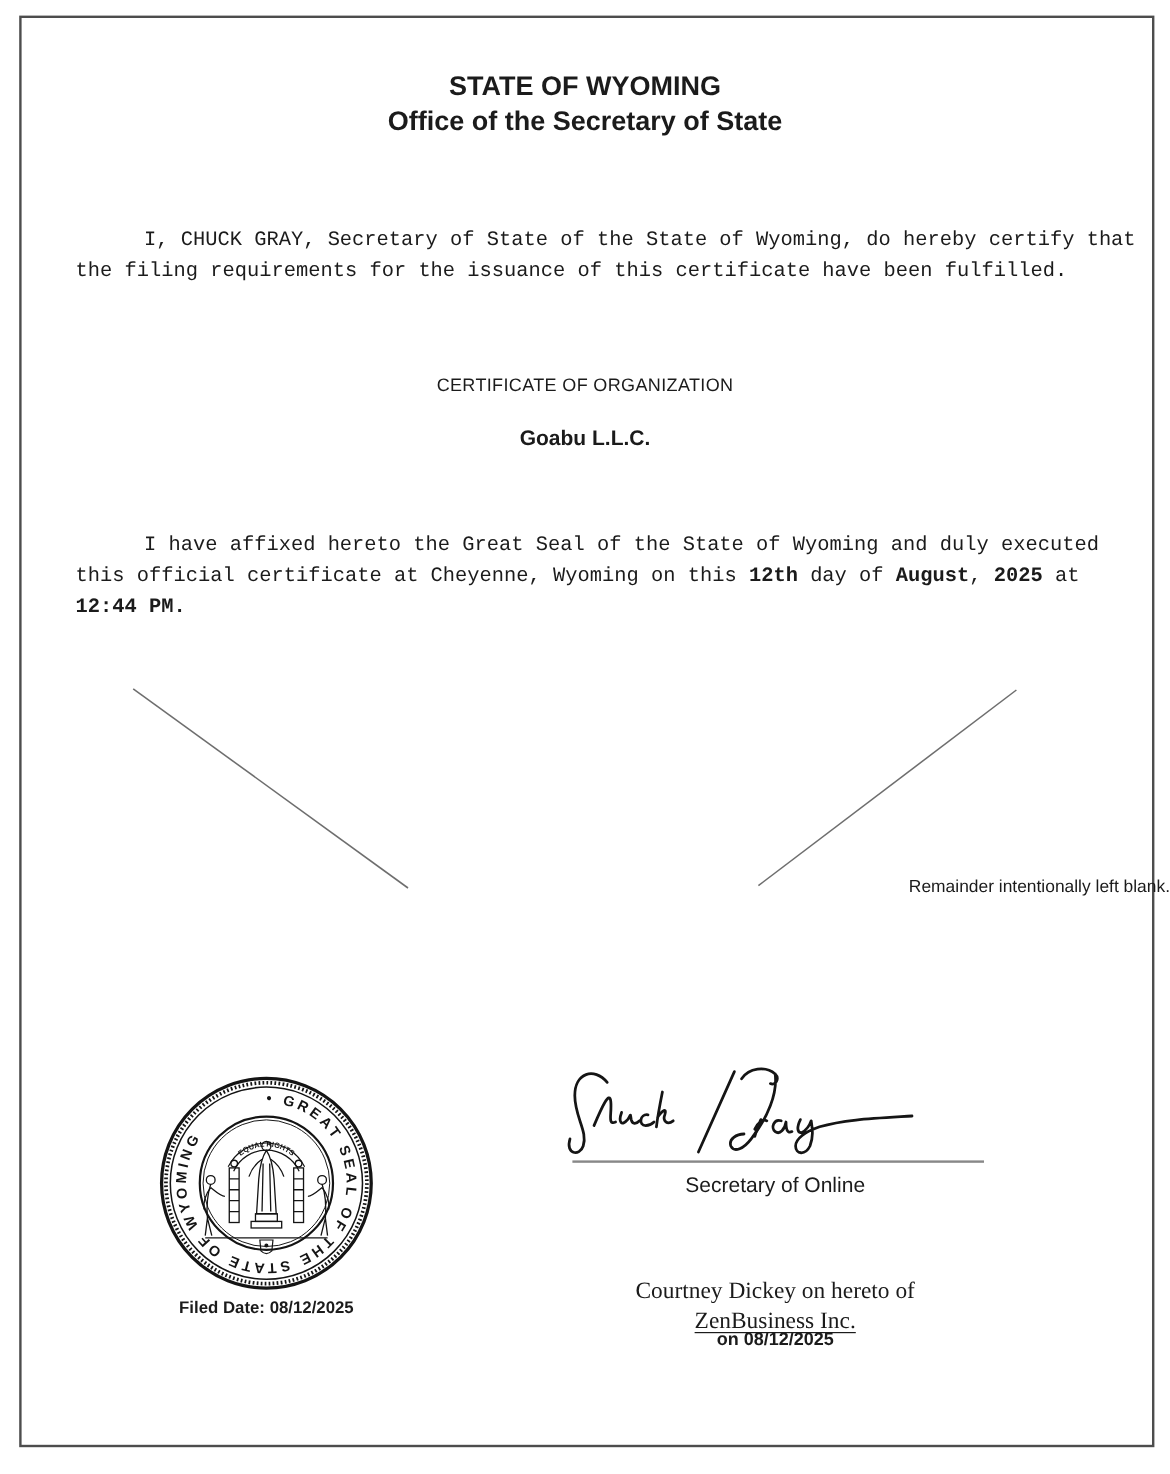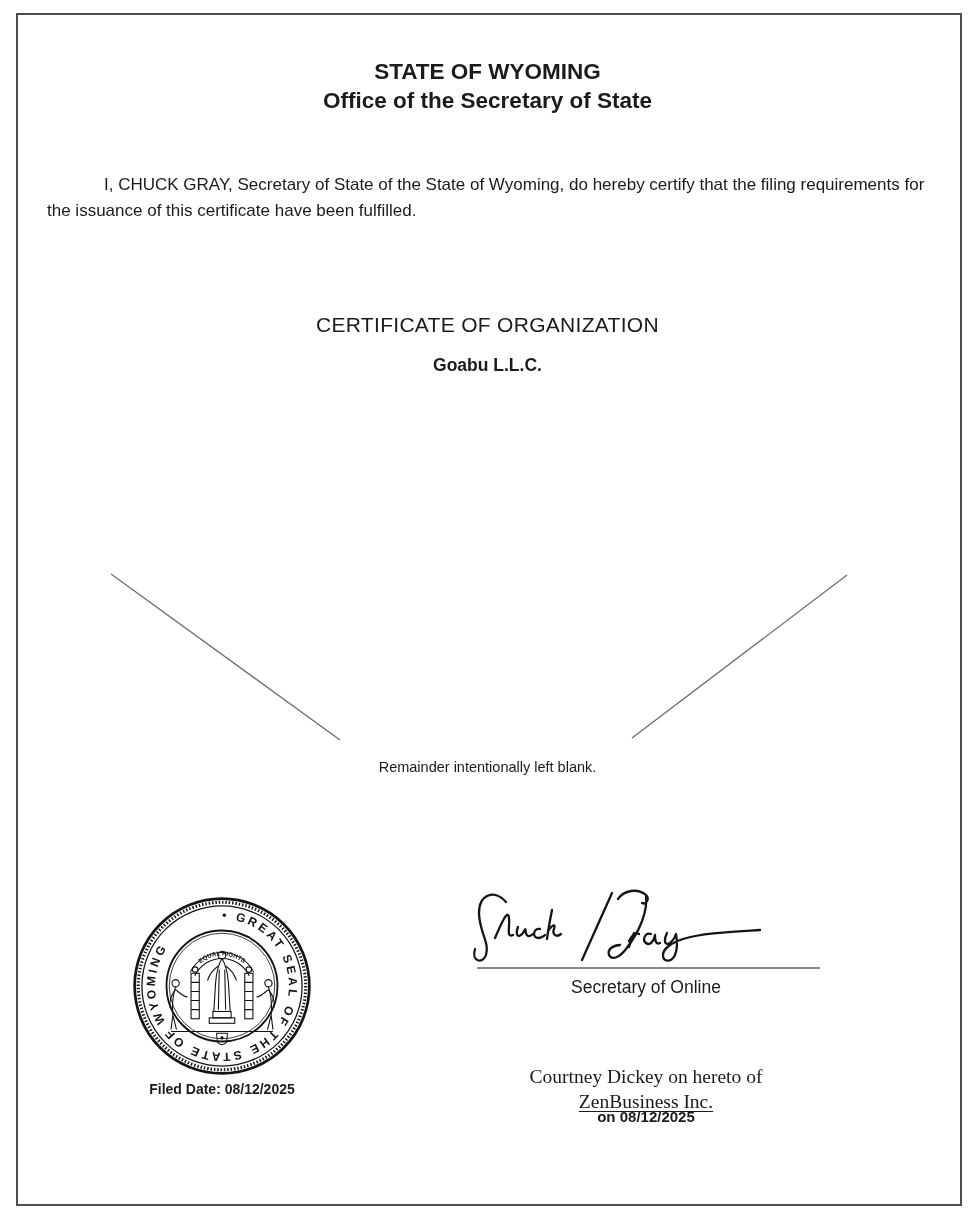--- a/index.html
+++ b/index.html
@@ -11,27 +11,27 @@
     position:absolute;left:16px;top:13px;right:13px;bottom:22px;
     border:2px solid #4d4d4d;
   }
   .abs{position:absolute;}
   .center-full{left:0;width:975px;text-align:center;}
   .left-col{left:110px;width:224px;text-align:center;}
   .right-col{left:460px;width:372px;text-align:center;}
   .doc-header{top:57px;font-size:22.5px;font-weight:bold;line-height:29px;}
   .para{
     left:47px;width:884px;font-size:17px;line-height:26px;
-    text-indent:57px;margin:0;
+    text-indent:57px;margin:16px;font-family:Liberation Mono, monospace;
   }
   .para1{top:172px;}
   .para2{top:426px;}
-  .cert-title{top:313px;font-size:21px;letter-spacing:0.3px;}
+  .cert-title{top:313px;font-size:15px;letter-spacing:0.3px;}
   .entity-name{top:355px;font-size:17.5px;font-weight:bold;}
-  .remainder{top:759px;font-size:14.5px;}
+  .remainder{top:731px;font-size:14.5px;text-align:right;}
   .vlines{left:0;top:560px;width:975px;height:200px;}
   .seal-svg{left:131px;top:895px;width:182px;height:182px;}
   .filed-date{top:1081px;font-size:14px;font-weight:bold;}
   .sig-svg{left:468px;top:886px;width:310px;height:84px;}
   .sig-line{left:477px;top:967px;width:343px;border-top:2px solid #888;height:0;}
   .secretary-title{top:977px;font-size:17.5px;}
   .filed-online{top:1038px;font-size:15px;}
   .serif-line{font-family:"Liberation Serif",serif;font-size:19.5px;line-height:25px;}
   .filed-by-name{top:1064px;}
   .filed-by-company{top:1089px;text-decoration:underline;text-underline-offset:3px;text-decoration-thickness:1px;text-align:center;}
@@ -49,20 +49,21 @@
     <div>STATE OF WYOMING</div>
     <div>Office of the Secretary of State</div>
   </div>
 
   <p class="abs para para1">I, CHUCK GRAY, Secretary of State of the State of Wyoming, do hereby certify that the filing requirements for the issuance of this certificate have been fulfilled.</p>
 
   <div class="abs center-full cert-title">CERTIFICATE OF ORGANIZATION</div>
 
   <div class="abs center-full entity-name">Goabu L.L.C.</div>
 
+  <p class="abs para para2"><span>I have affixed hereto the Great Seal of the State of Wyoming and duly executed this official certificate at Cheyenne, Wyoming on this </span><b>12th</b><span> day of </span><b>August</b><span>, </span><b>2025</b><span> at </span><b>12:44 PM.</b></p>
 
   <svg class="abs vlines" viewBox="0 560 975 200" aria-hidden="true">
     <line x1="111" y1="574" x2="340" y2="740" stroke="#6e6e6e" stroke-width="1.3"></line>
     <line x1="847" y1="575" x2="632" y2="738" stroke="#6e6e6e" stroke-width="1.3"></line>
   </svg>
 
   <div class="abs center-full remainder">Remainder intentionally left blank.</div>
 
   <svg class="abs seal-svg" viewBox="0 0 200 200">
     <circle cx="100" cy="100" r="96" fill="none" stroke="#141414" stroke-width="3"></circle>

